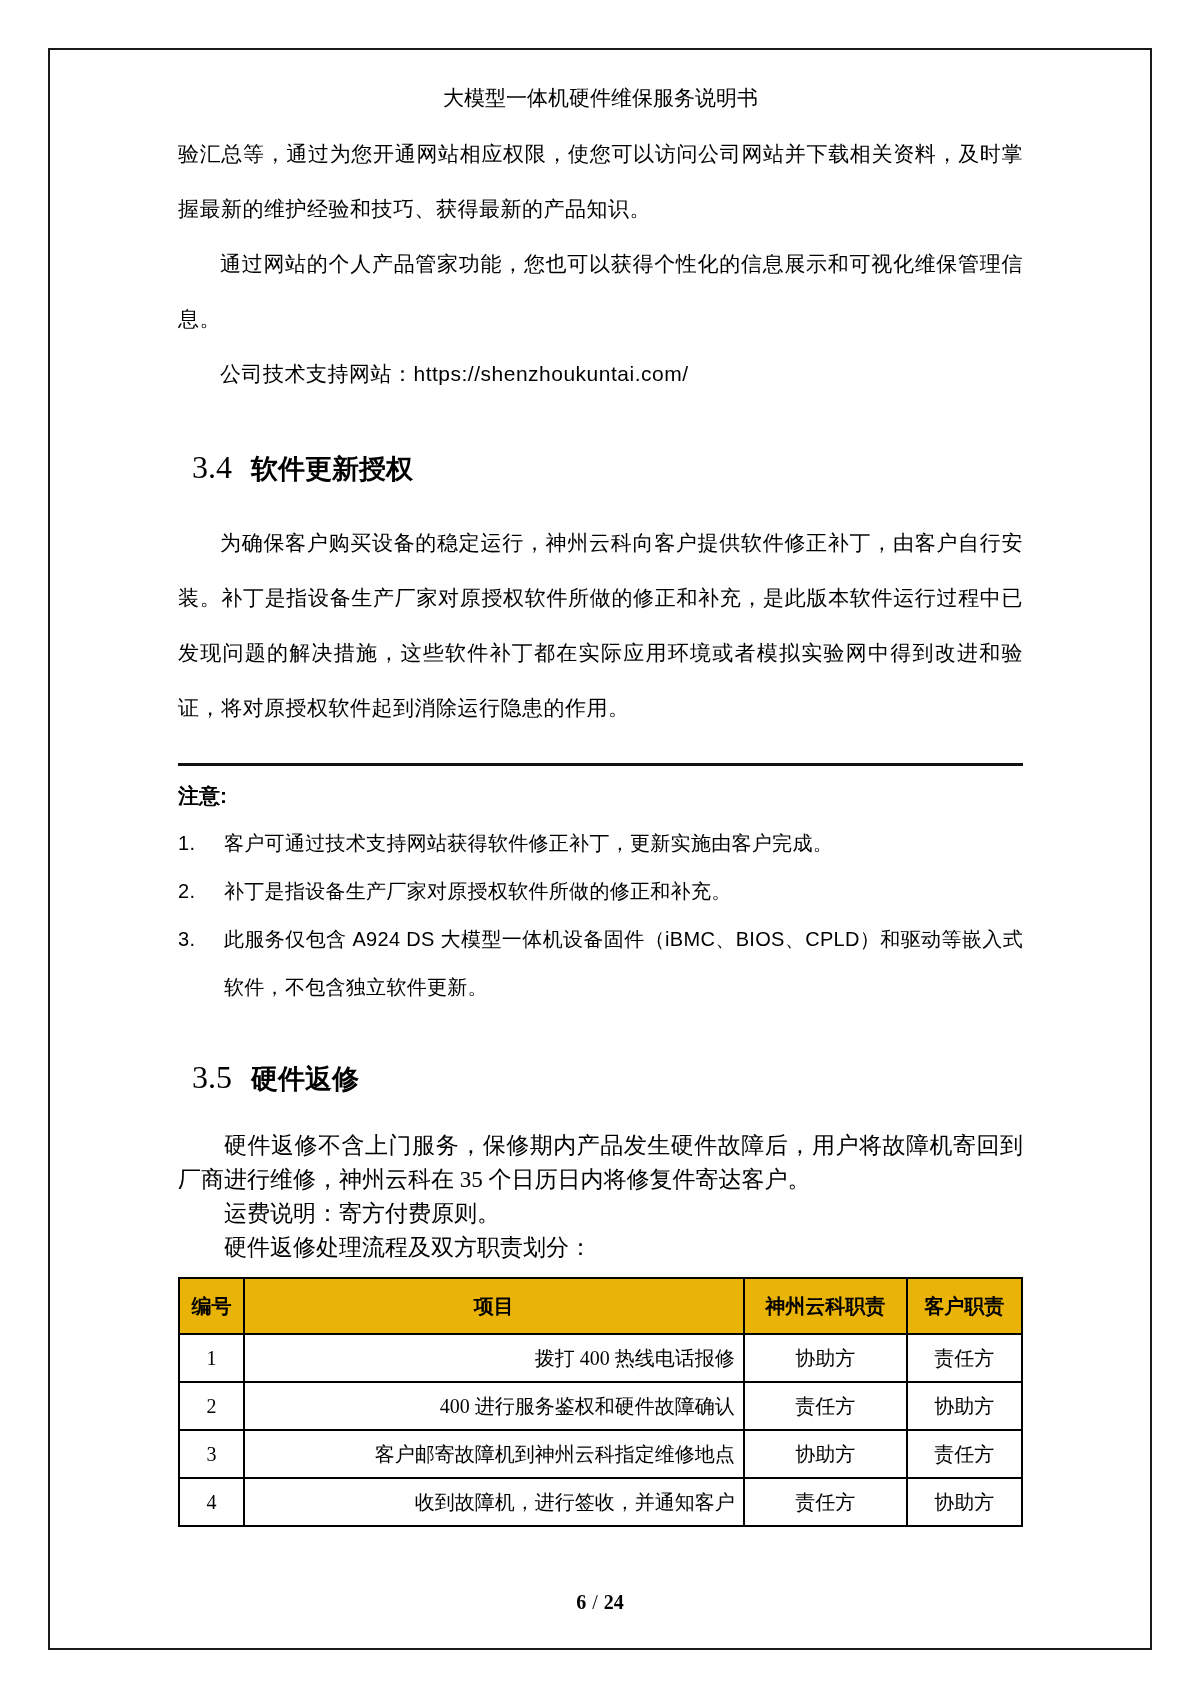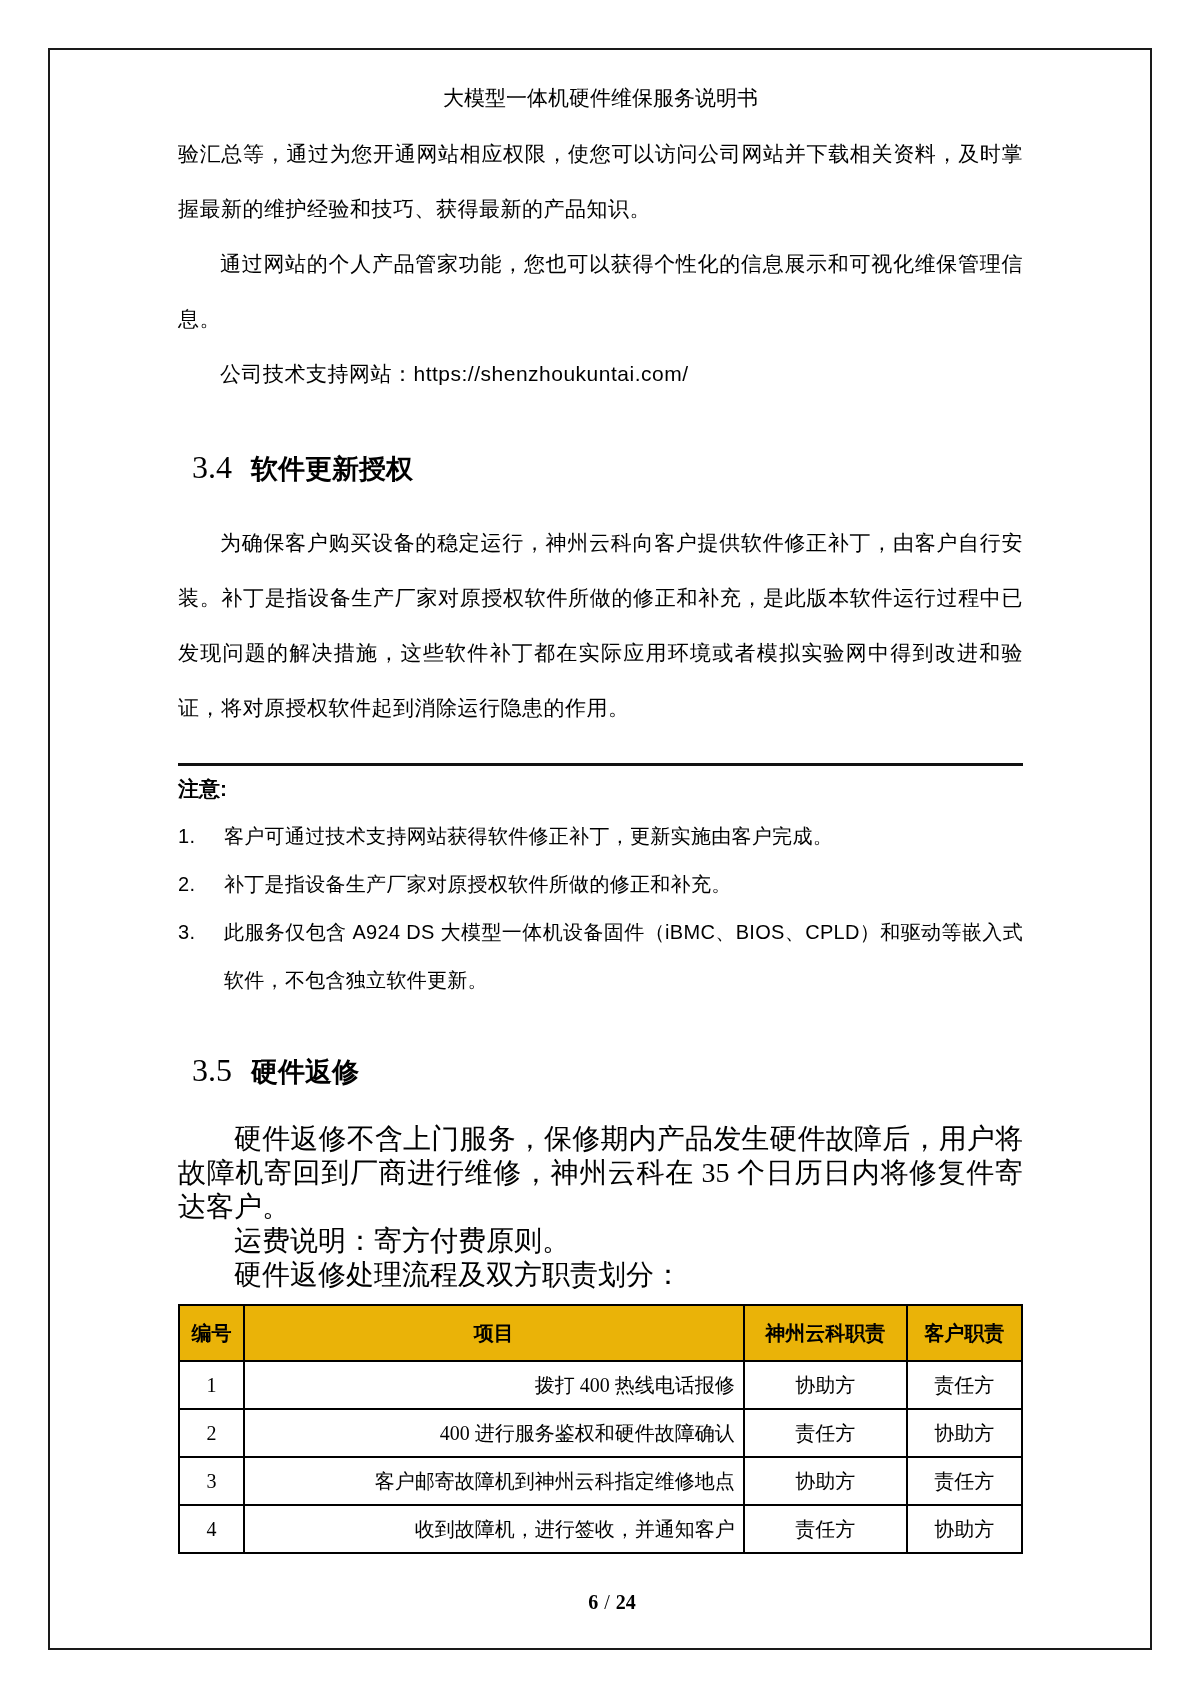--- a/index.html
+++ b/index.html
@@ -53,21 +53,21 @@
     margin-left: 19px;
   }
   .sec-body { margin-top: 22px; }
   
   .notice-divider {
     margin-top: 28px;
     height: 3px;
     background: #111;
     border: none;
   }
-  .notice-block { margin-top: 6px; }
+  .notice-block { margin-top: 13px; }
   .notice-label {
     font-size: 21px;
     font-weight: 700;
     line-height: 34px;
   }
   .notice-list { margin-top: 6px; }
   .notice-item {
     display: flex;
     font-size: 20px;
     line-height: 48px;
@@ -79,21 +79,21 @@
   .notice-item .txt {
     flex: 1 1 auto;
     text-align: justify;
   }
   
   .serif-body {
     margin-top: 26px;
     font-family: "Liberation Serif", serif;
   }
   .serif-body .spara {
-    font-size: 28px;
+    font-size: 23px;
     line-height: 34px;
     text-align: justify;
     text-indent: 2em;
   }
   
   .resp-table {
     width: 100%;
     margin-top: 12px;
     border-collapse: collapse;
     font-family: "Liberation Serif", serif;
@@ -119,21 +119,21 @@
     padding-left: 26px;
   }
   .col-no    { width: 7.7%; }
   .col-item  { width: 59.3%; }
   .col-szyk  { width: 19.3%; }
   .col-cust  { width: 13.7%; }
   
   .doc-footer {
     position: absolute;
     bottom: 34px;
-    left: 12px;
+    left: 0;
     width: 100%;
     text-align: center;
     font-family: "Liberation Serif", serif;
     font-size: 20px;
     font-weight: 700;
   }
   .doc-footer .sep { font-weight: 400; padding: 0 6px; }
 </style>
 </head>
 <body>

